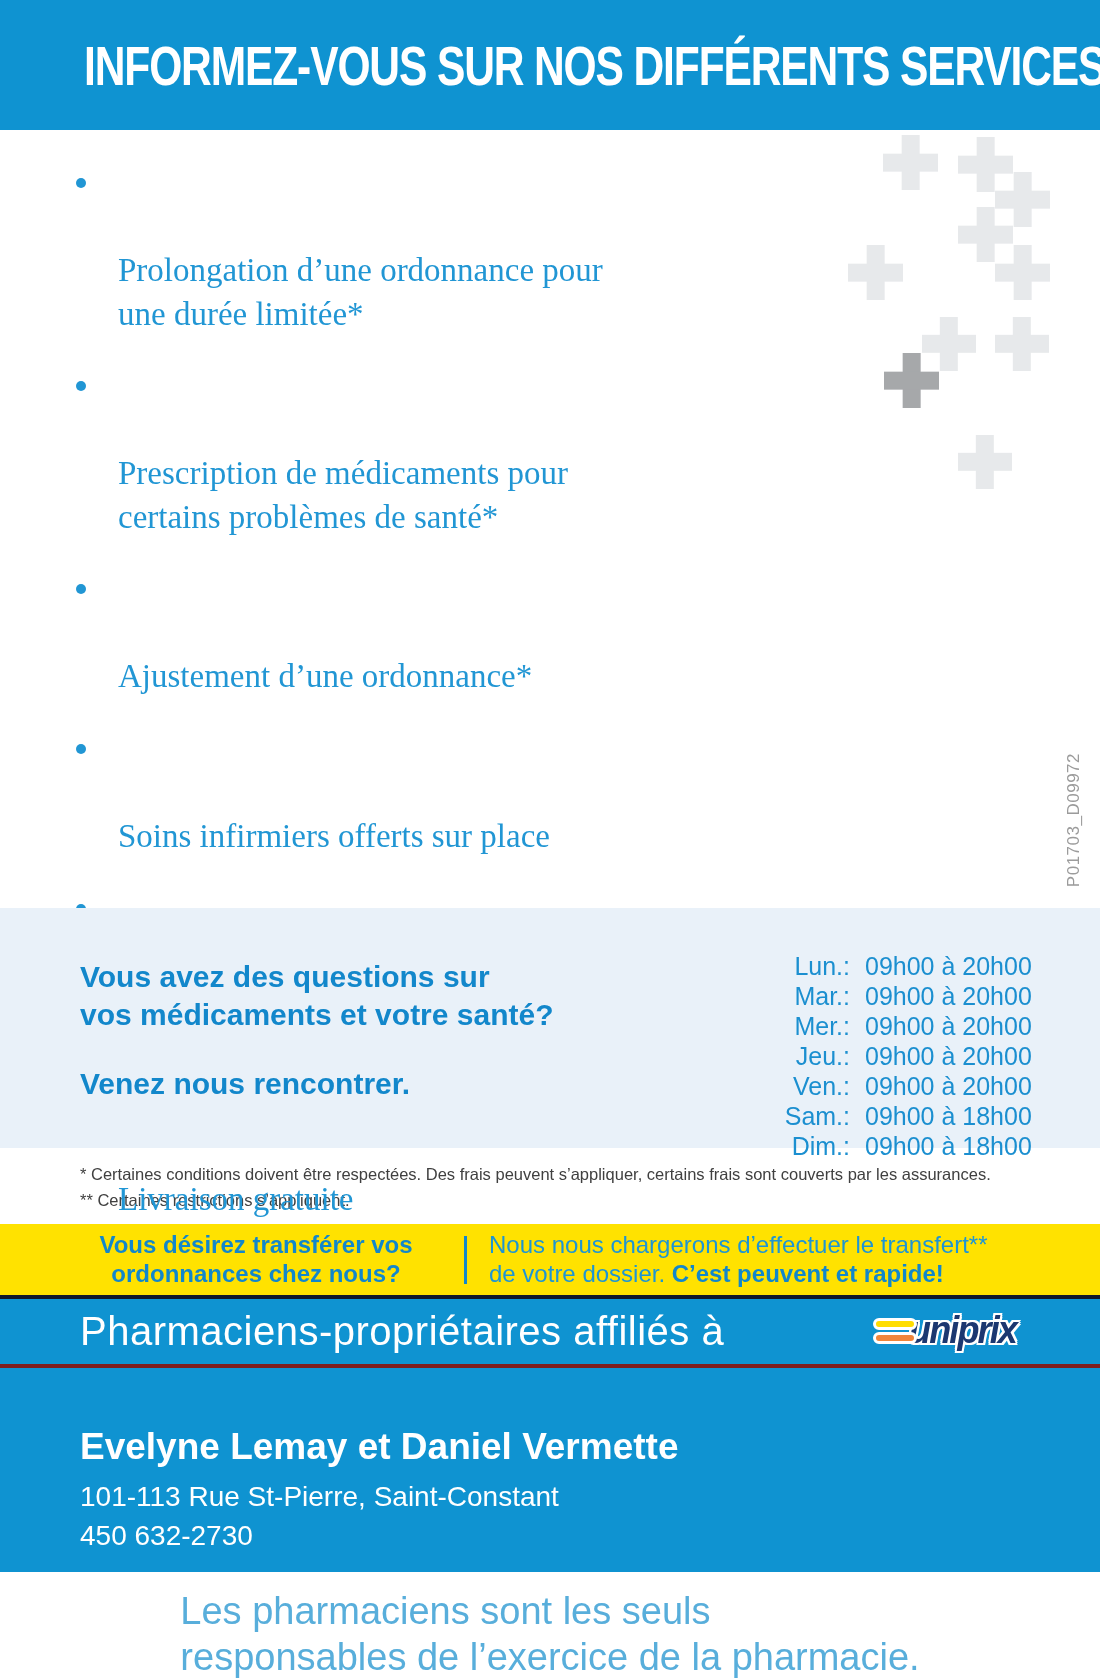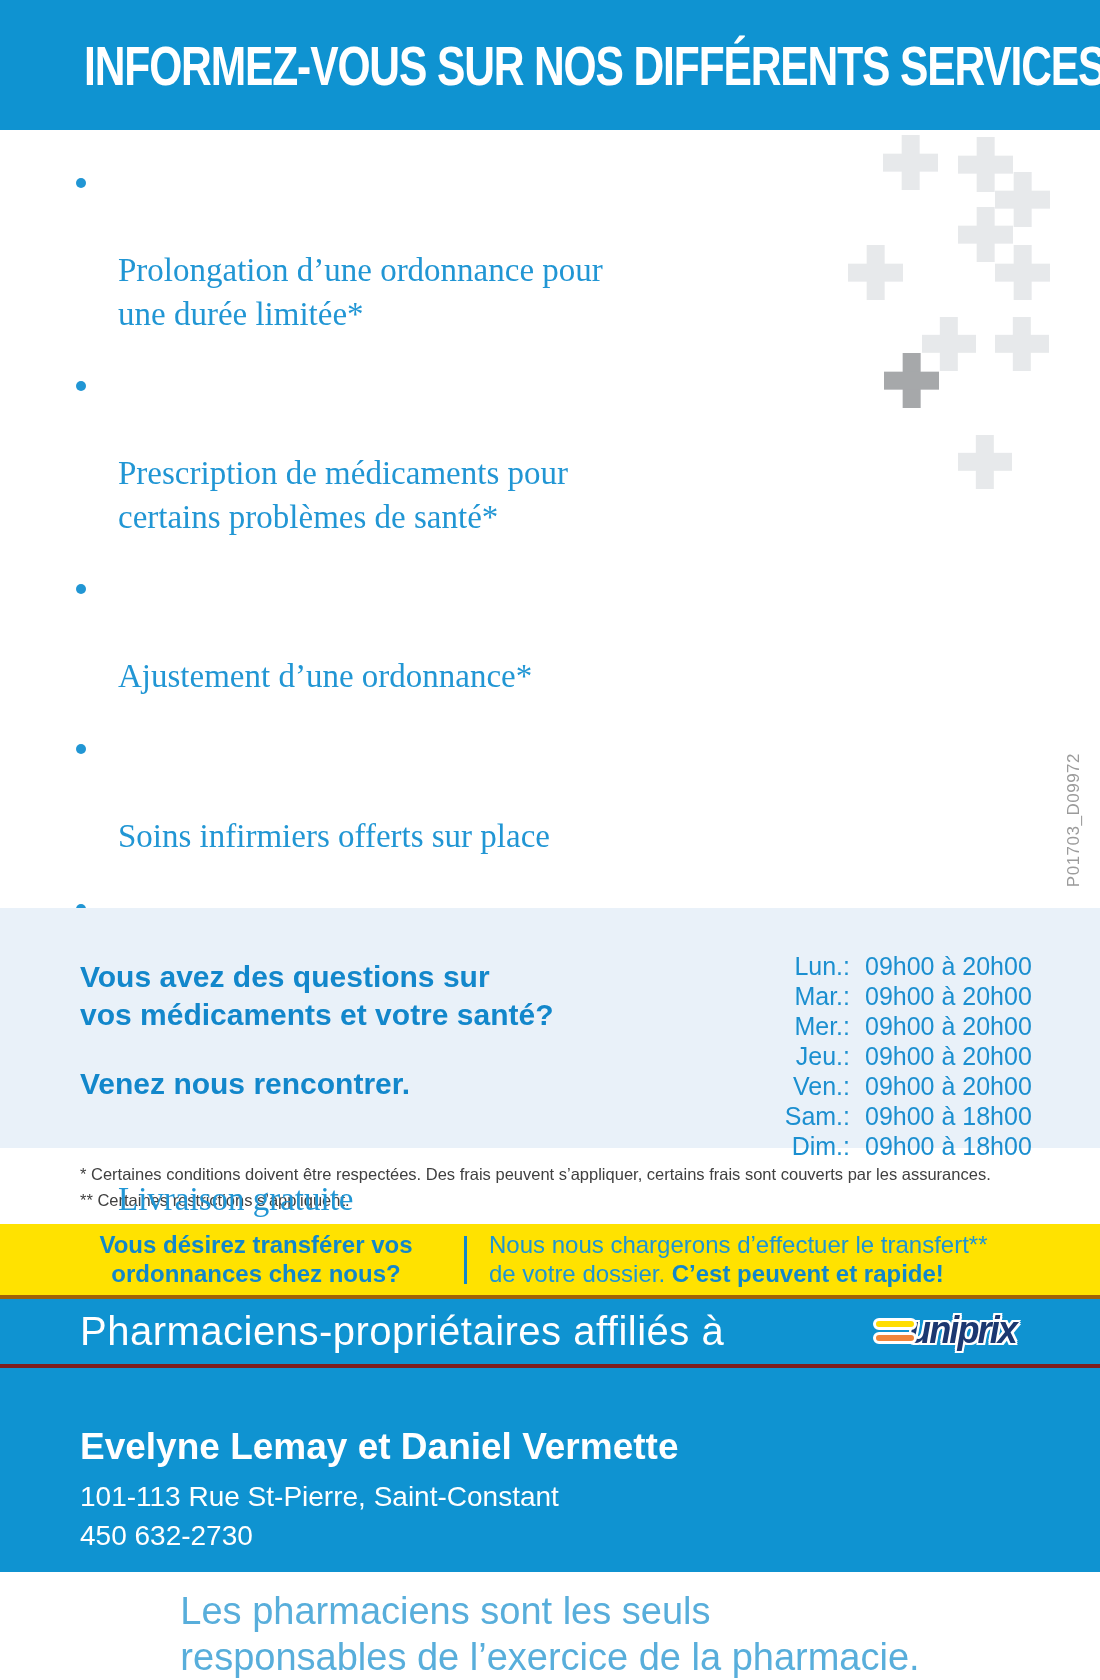--- a/index.html
+++ b/index.html
@@ -38,21 +38,21 @@
   .hours { position:absolute; left:745px; top:22px; font-size:25px; color:#1b8fd0;margin-top:22px; }
   .hours-row { display:flex; height:30px; align-items:baseline; }
   .hours-day { width:105px; text-align:right; }
   .hours-time { margin-left:15px; }
 
   
   .fineprint { height:76px; background:#ffffff; padding:13px 0 0 80px; color:#404040;
                font-size:16.5px; line-height:1.6; }
 
   
-  .transfer-band { height:75px; background:#ffe200; border-bottom:4px solid #a16207;
+  .transfer-band { height:75px; background:#ffe200; border-bottom:4px solid #0f172a;
                    display:flex; align-items:center; }
   .transfer-question { width:372px; margin-left:70px; text-align:center; font-weight:bold;
                        color:#1287cb; font-size:24px; line-height:1.18; white-space:pre-line; }
   .transfer-divider { width:3px; height:48px; background:#1287cb; margin:0 22px; }
   .transfer-answer { color:#1e95d4; font-size:24px; line-height:1.18; }
   .transfer-answer strong { color:#1287cb; }
 
   
   .affiliation-bar { position:relative; height:69px; background:#0f93d1;
                      border-bottom:4px solid #7f1d1d; display:flex; align-items:center; }

